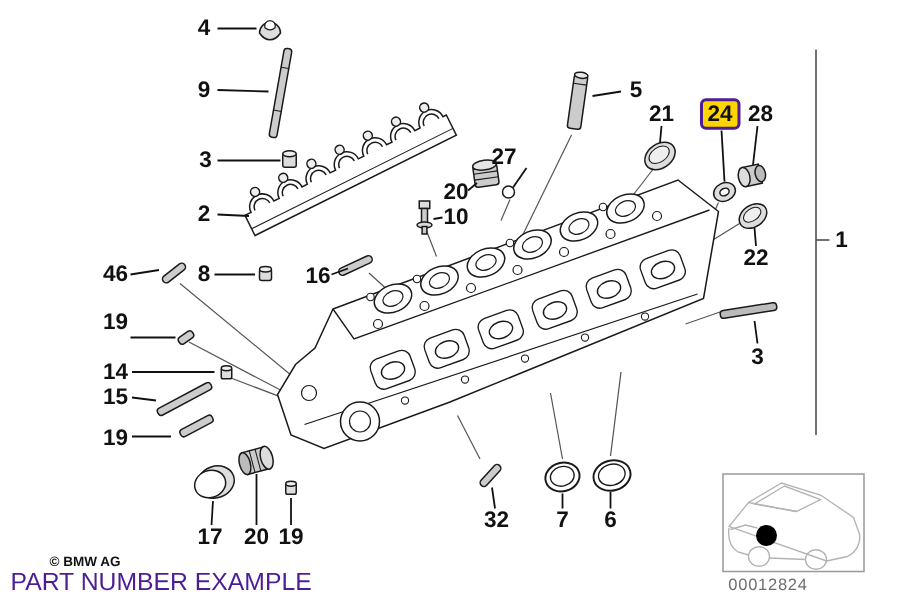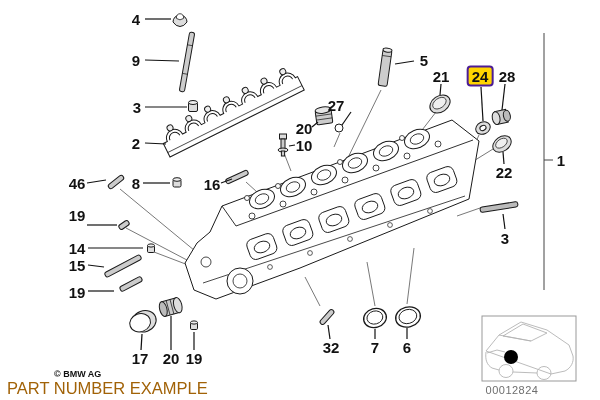--- a/index.html
+++ b/index.html
@@ -12,24 +12,24 @@
     position:absolute;transform:translate(-50%,-50%);
     font-size:15px;font-weight:bold;color:#111;line-height:1;white-space:nowrap;
     cursor:default;
   }
   .callout.hl{
     background:var(--hl,#FFD500);
     border:2px solid #4c1d95;border-radius:4px;padding:1px 3px;
   }
   .copyright{
     position:absolute;left:33px;top:369px;font-size:9px;font-weight:bold;color:#111;
-    letter-spacing:0px;white-space:nowrap;margin-left:21px;
+    letter-spacing:0px;white-space:nowrap;
   }
   .caption{
-    position:absolute;left:7px;top:379px;font-size:16.5px;color:#a16207;white-space:nowrap;
+    position:absolute;left:7px;top:379px;font-size:16.5px;color:#4c1d95;white-space:nowrap;
   }
   .diagcode{
     position:absolute;left:512px;top:384px;transform:translateX(-50%);
     font-size:11px;color:#6e6e6e;letter-spacing:0.5px;white-space:nowrap;
   }
 </style>
 </head>
 <body>
 
 <div class="stage">

